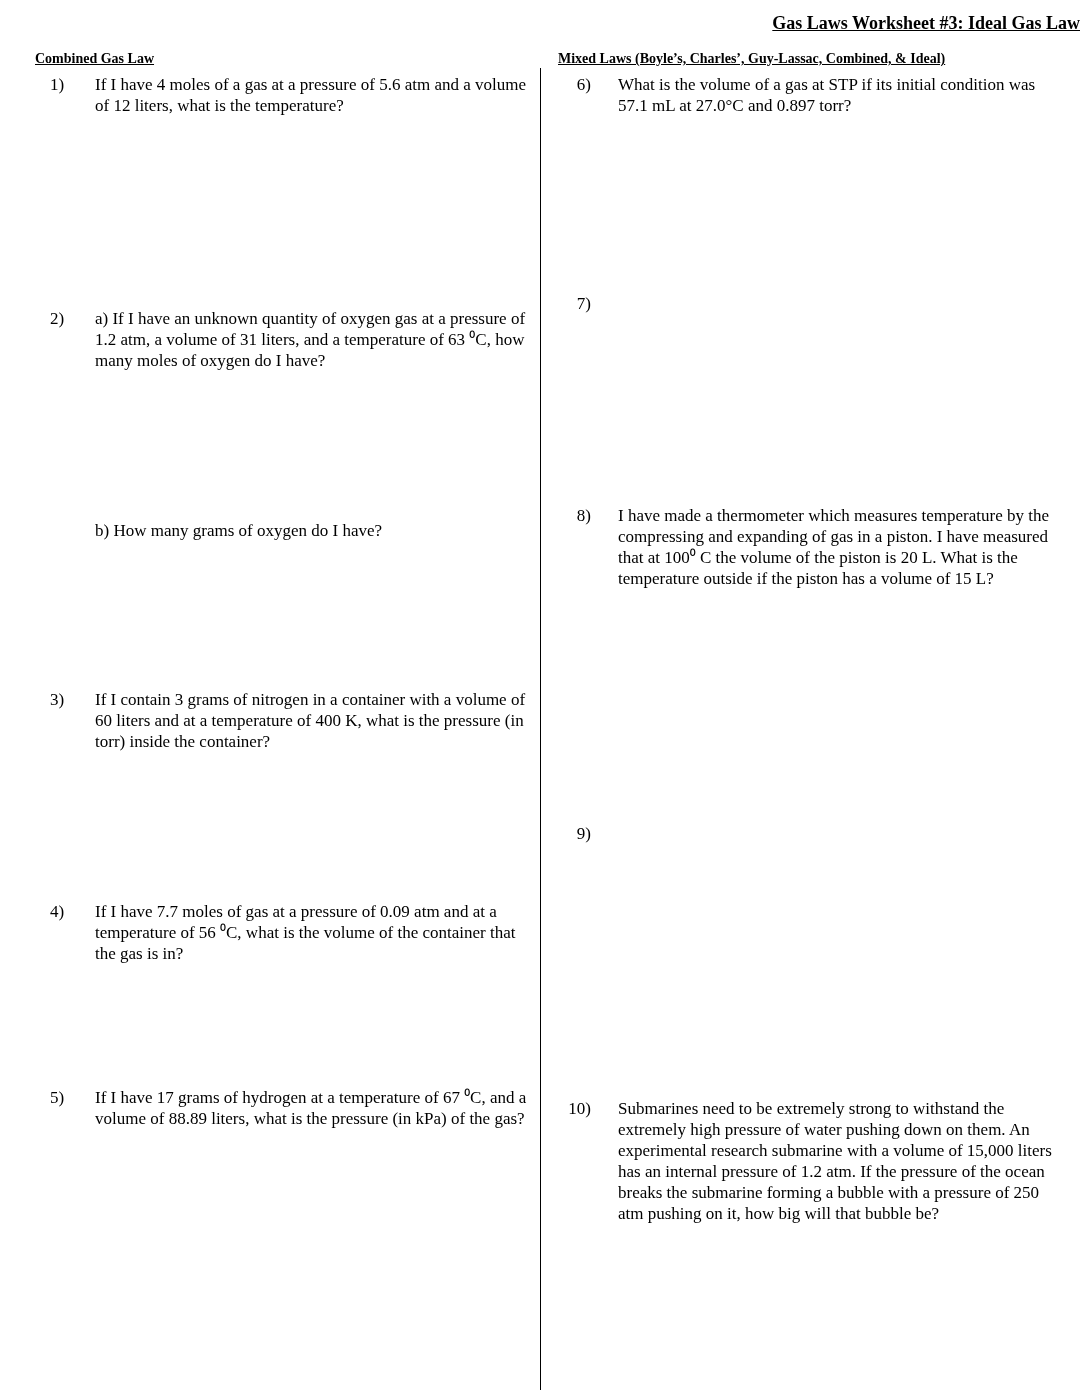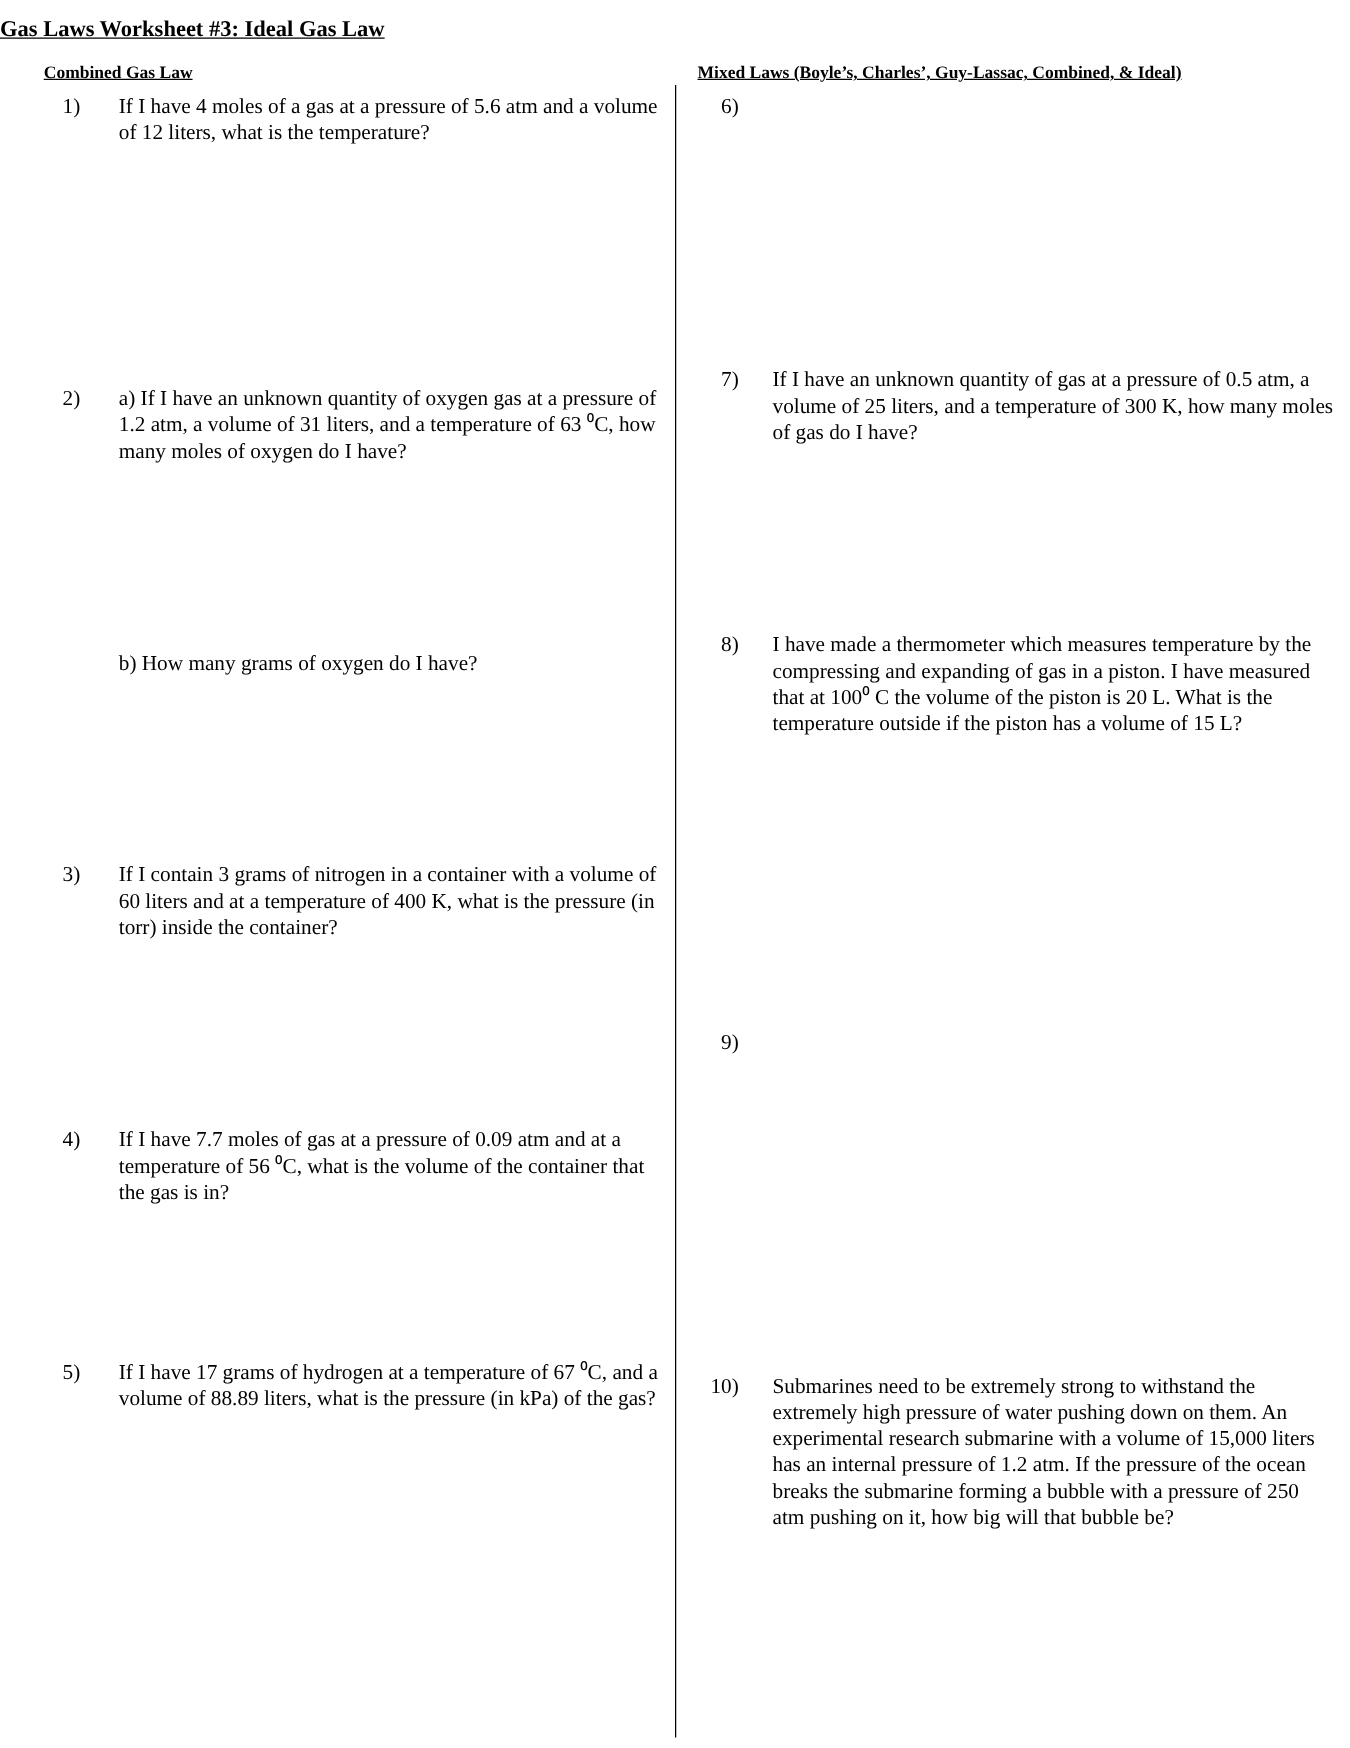--- a/index.html
+++ b/index.html
@@ -10,21 +10,21 @@
     position: relative;
     font-family: "Liberation Serif", serif;
     color: #000;
     overflow: hidden;
   }
   .page-title {
     position: absolute;
     top: 13px;
     left: 0;
     width: 1080px;
-    text-align: left;
+    text-align: right;
     font-size: 18px;
     font-weight: bold;
     text-decoration: underline;
   }
   .col-header {
     position: absolute;
     font-size: 14px;
     font-weight: bold;
     text-decoration: underline;
     white-space: nowrap;
@@ -92,25 +92,25 @@
   <div class="qtext">If I have 7.7 moles of gas at a pressure of 0.09 atm and at a temperature of 56 ⁰C, what is the volume of the container that the gas is in?</div>
 </div>
 
 <div class="q leftcol" style="top:1087px;">
   <span class="qnum">5)</span>
   <div class="qtext">If I have 17 grams of hydrogen at a temperature of 67 ⁰C, and a volume of 88.89 liters, what is the pressure (in kPa) of the gas?</div>
 </div>
 
 <div class="q rightcol" style="top:74px;">
   <span class="qnum">6)</span>
+  <div class="qtext">What is the volume of a gas at STP if its initial condition was 57.1 mL at 27.0°C and 0.897 torr?</div>
 </div>
 
 <div class="q rightcol" style="top:293px;">
   <span class="qnum">7)</span>
-  <div class="qtext">If I have an unknown quantity of gas at a pressure of 0.5 atm, a volume of 25 liters, and a temperature of 300 K, how many moles of gas do I have?</div>
 </div>
 
 <div class="q rightcol" style="top:505px;">
   <span class="qnum">8)</span>
   <div class="qtext">I have made a thermometer which measures temperature by the compressing and expanding of gas in a piston.  I have measured that at 100⁰ C the volume of the piston is 20 L.  What is the temperature outside if the piston has a volume of 15 L?</div>
 </div>
 
 <div class="q rightcol" style="top:823px;">
   <span class="qnum">9)</span>
 </div>

